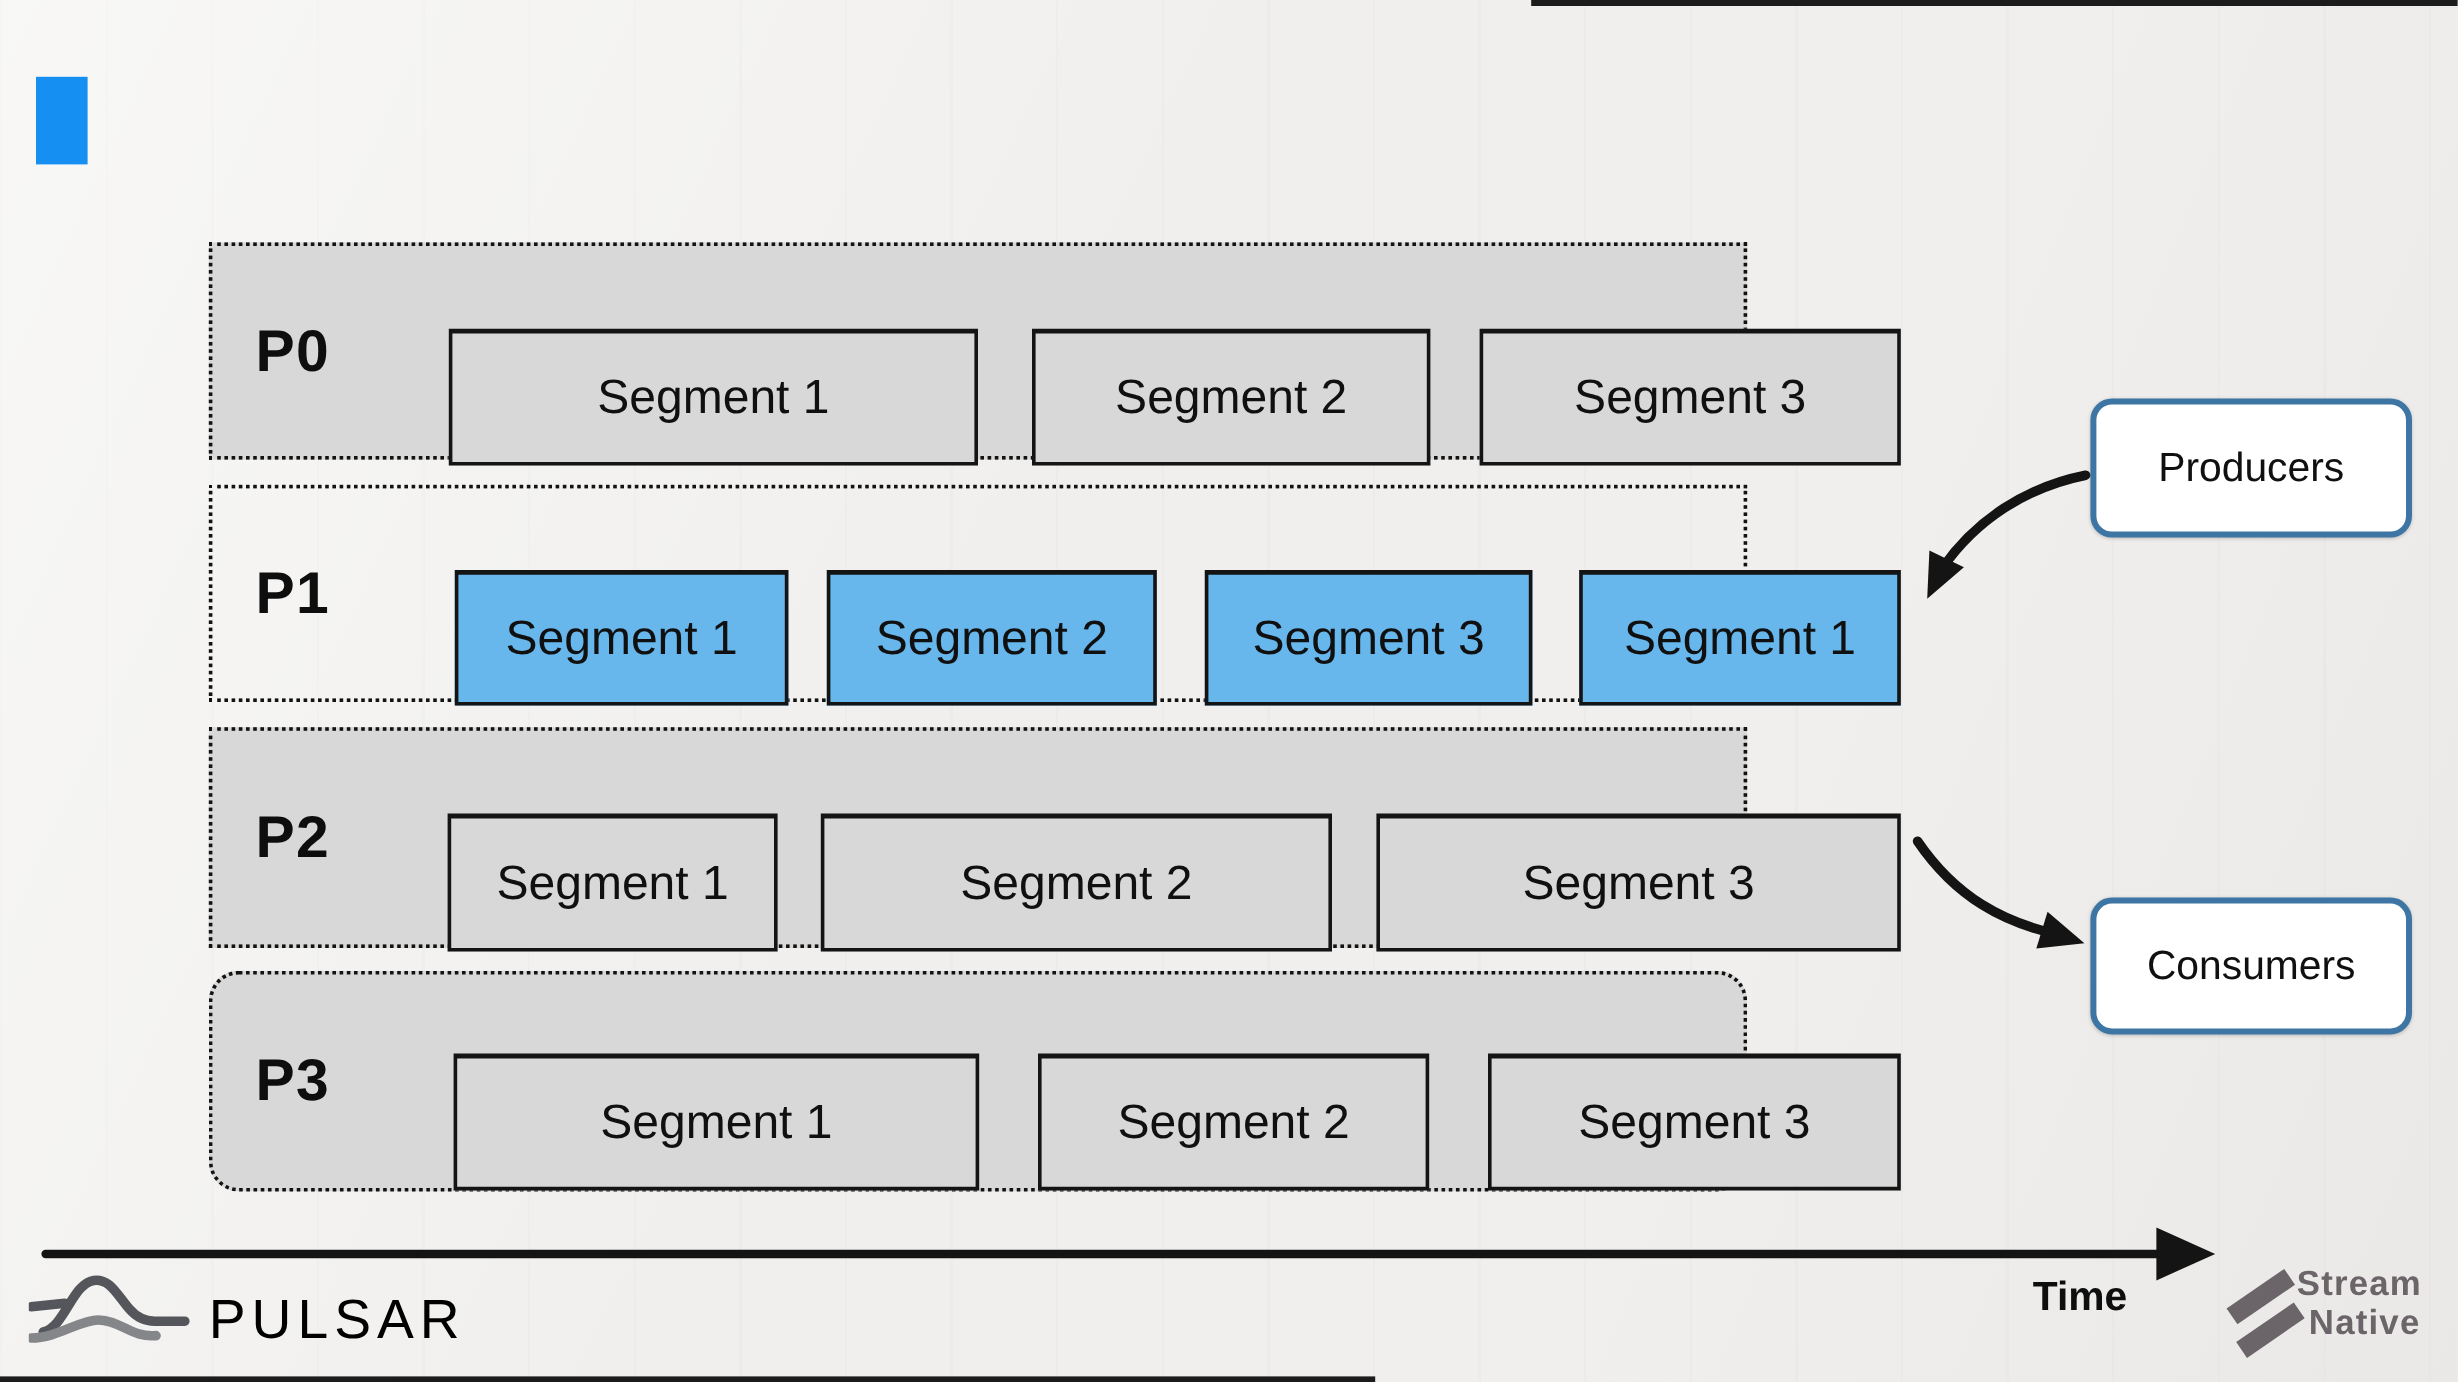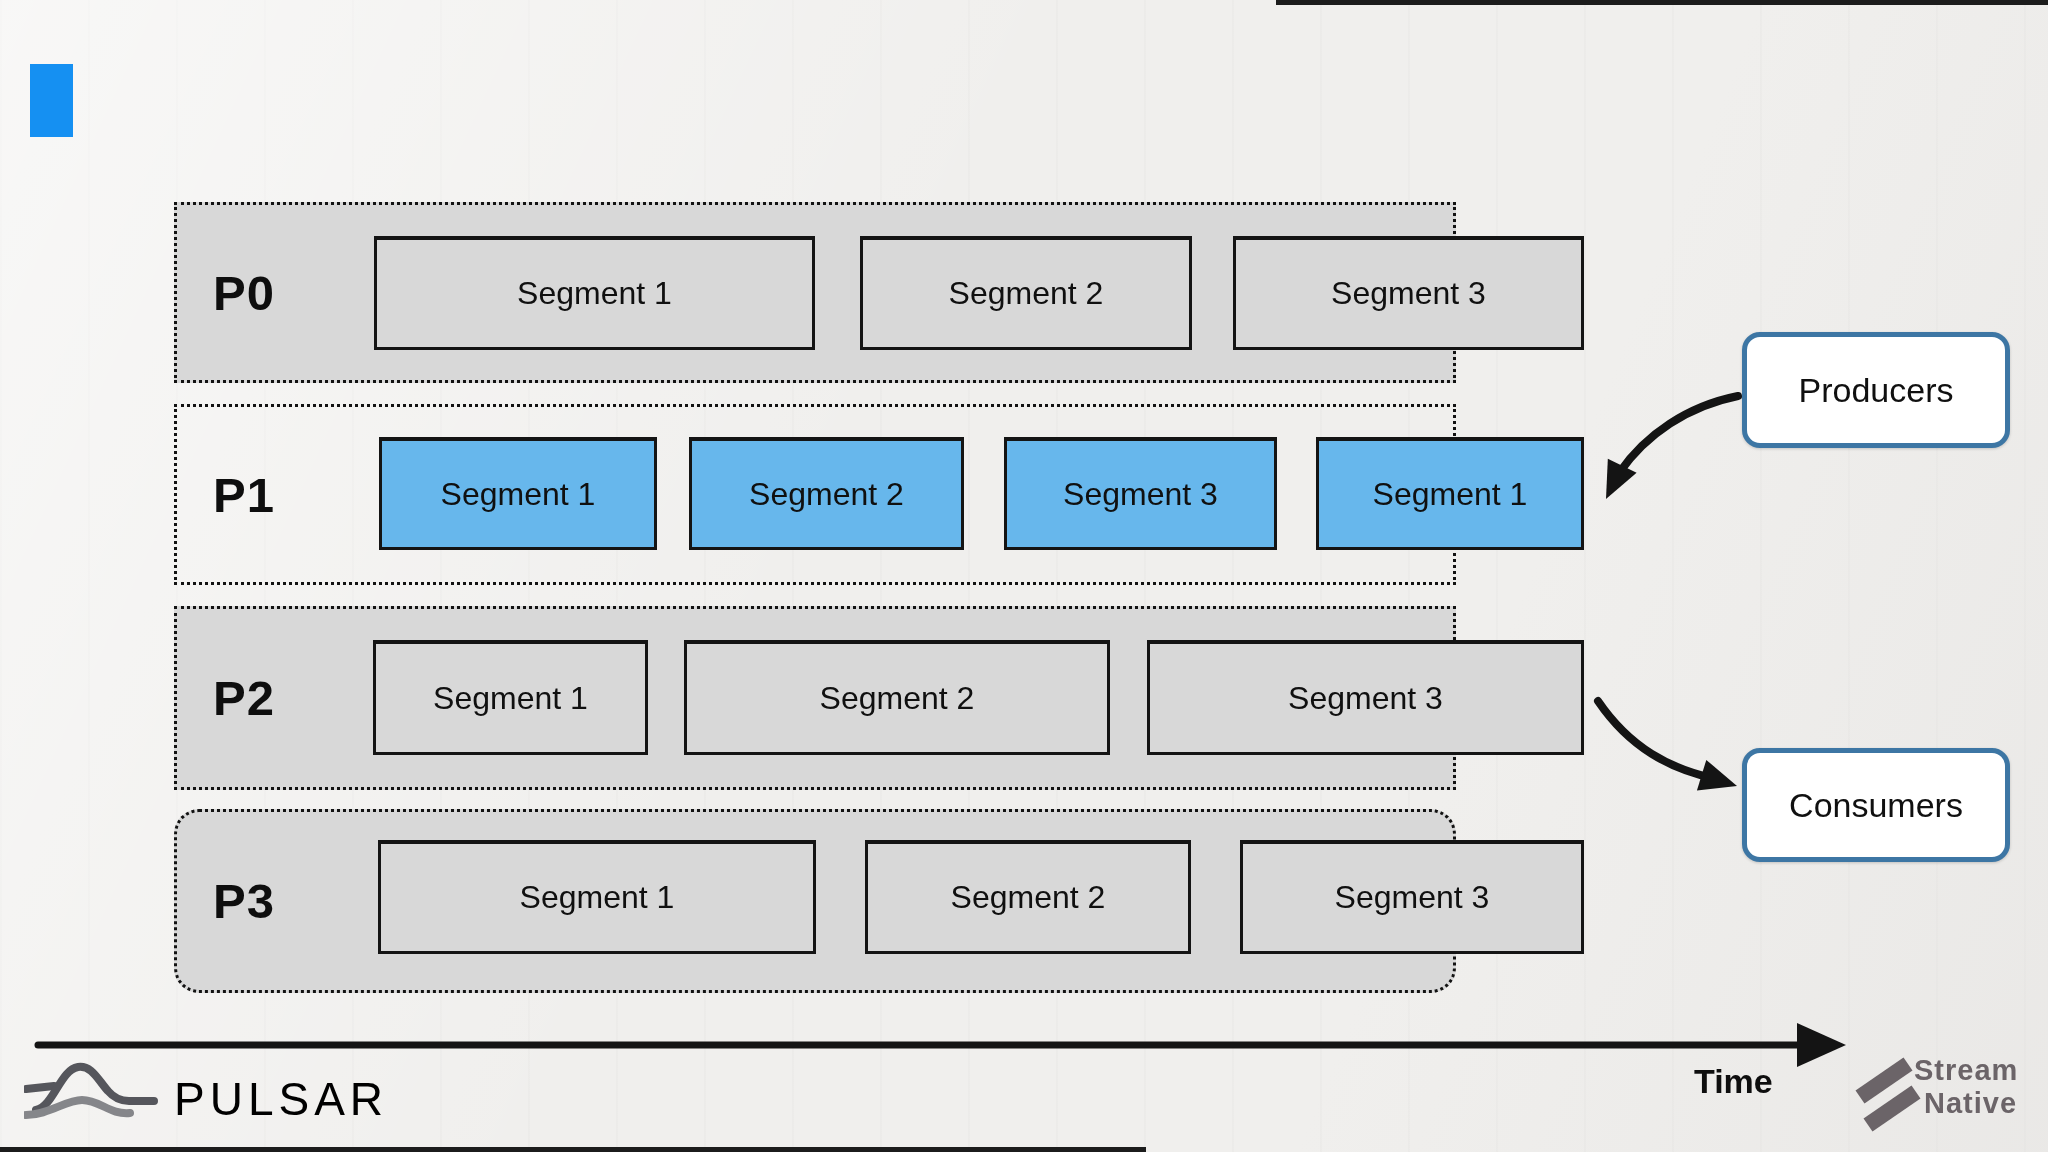--- a/index.html
+++ b/index.html
@@ -33,22 +33,23 @@
   .row{position:absolute;left:174px;width:1282px;border:3px dotted #121212;box-sizing:border-box;}
   .row.gray{background:#d8d8d8;}
   .row-label{
     position:absolute;left:36px;top:50%;transform:translateY(-50%);
     font-size:49px;font-weight:700;color:#0e0e0e;letter-spacing:1px;
   }
   .seg{
     position:absolute;box-sizing:border-box;
     display:flex;align-items:center;justify-content:center;
     background:#d8d8d8;border:3px solid #141414;
-    font-size:32px;color:#101010;
+    font-size:40px;color:#101010;
     border-top-width:4px;
+    margin-top:38px;
   }
   .seg.blue{background:#67b7ec;}
 
   
   .pill{
     position:absolute;left:1742px;width:268px;box-sizing:border-box;
     background:#ffffff;border:5px solid #3d76a4;border-radius:18px;
     display:flex;align-items:center;justify-content:center;
     font-size:34px;color:#101010;
     box-shadow:0 1px 3px rgba(0,0,0,.18);

